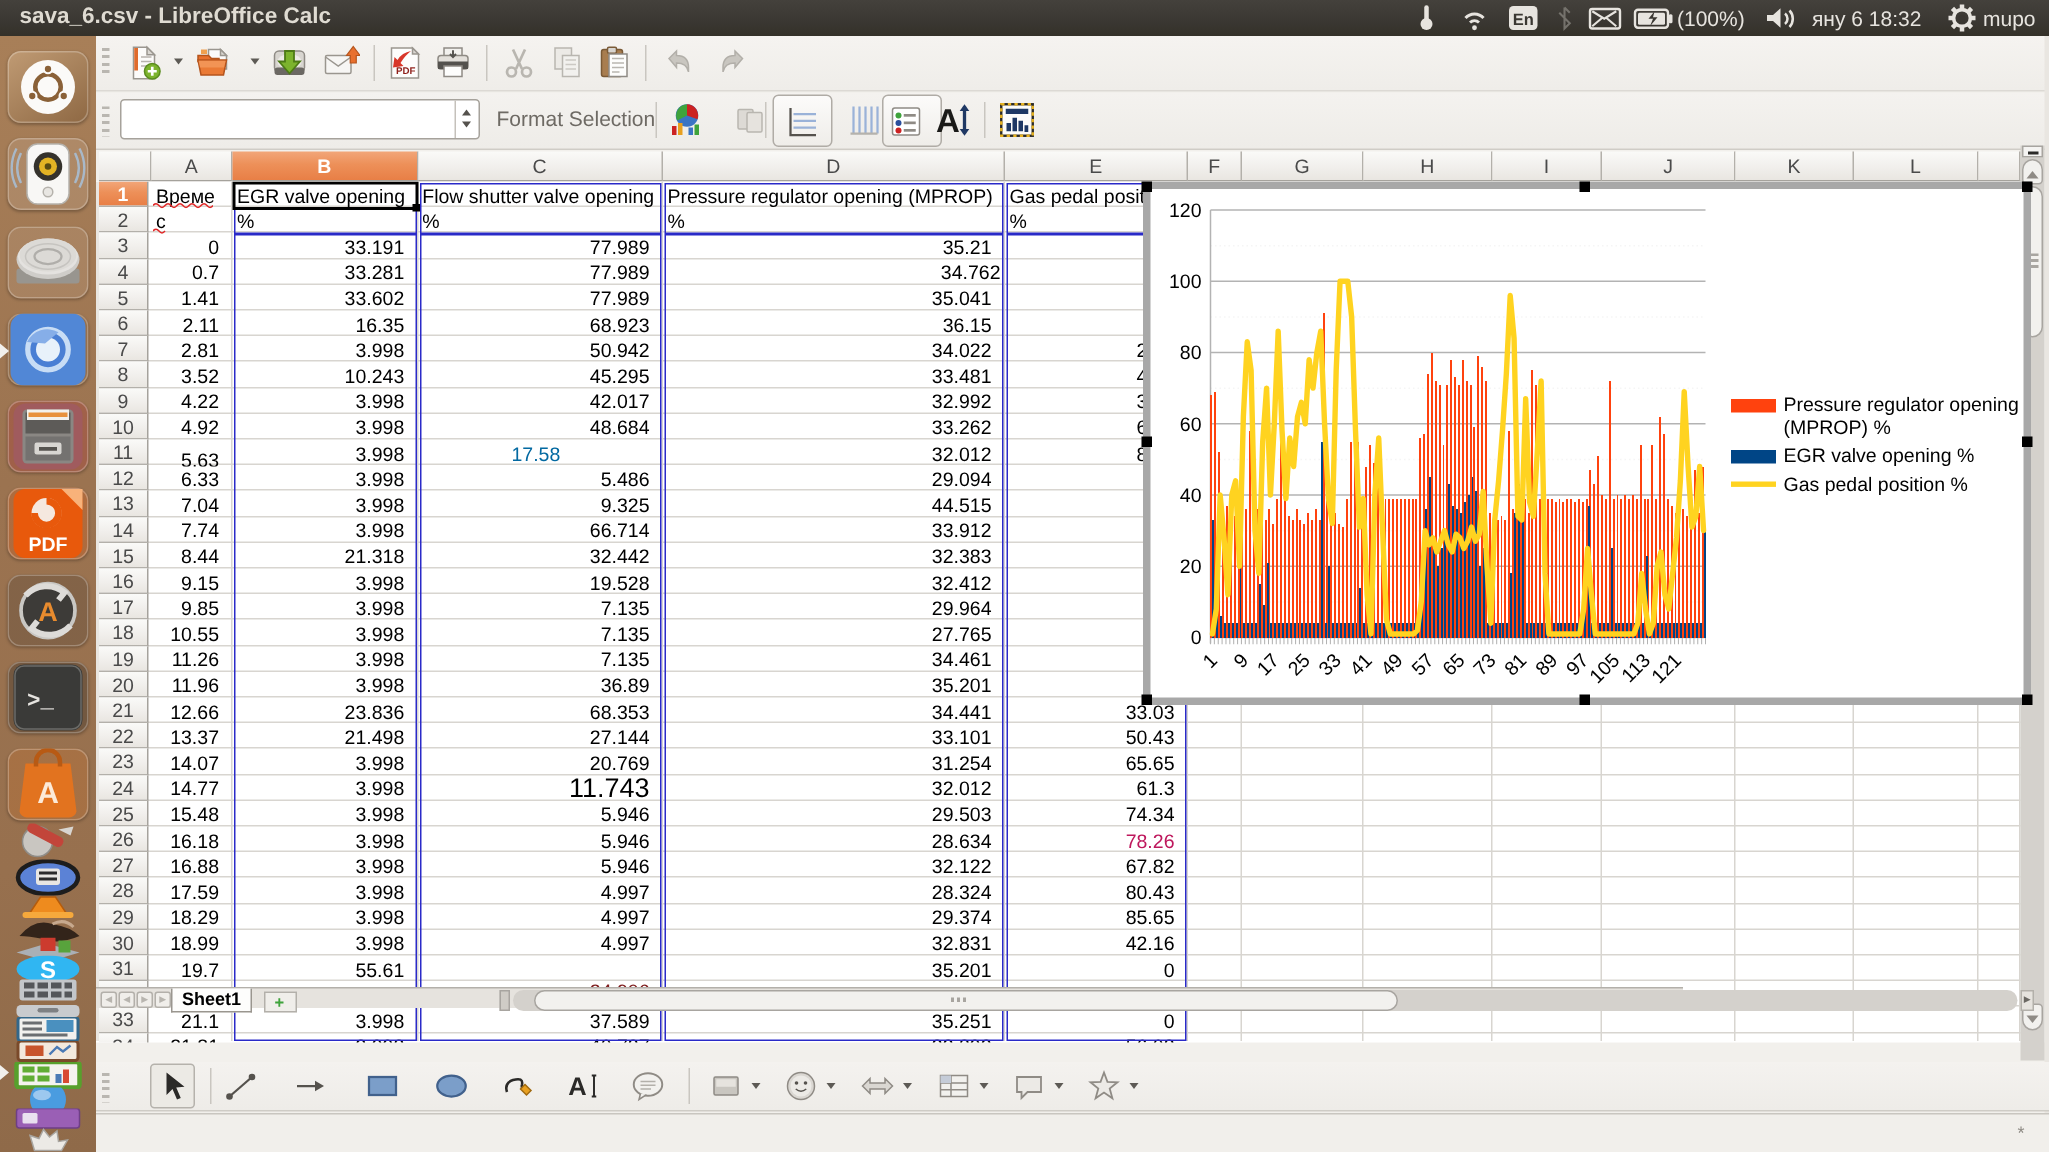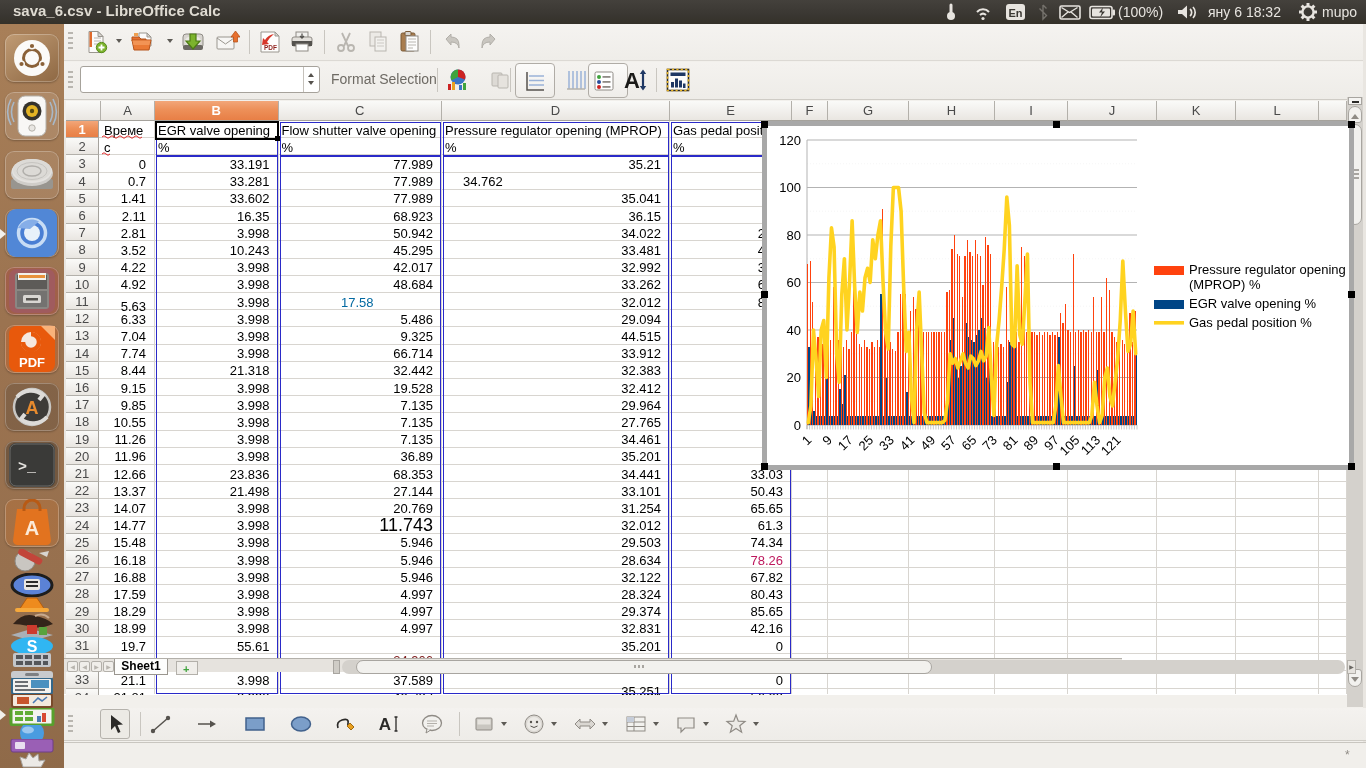--- a/index.html
+++ b/index.html
@@ -467,21 +467,21 @@
 <svg class="abs" style="left:38px;top:31.4px;" width="9" height="4">
           <path d="M0,2 q2,-2.5 4,0 t4,0" stroke="#e02a2a" stroke-width="1" fill="none"></path>
         </svg>
 <div class="abs" style="left:37.0px;top:34.9px;width:48.0px;height:17px;font-size:13px;color:#000;text-align:right;line-height:17px;padding:0 3px;white-space:nowrap;overflow:hidden;">0</div>
 <div class="abs" style="left:91.0px;top:34.9px;width:117.5px;height:17px;font-size:13px;color:#000;text-align:right;line-height:17px;padding:0 3px;white-space:nowrap;overflow:hidden;">33.191</div>
 <div class="abs" style="left:214.5px;top:34.9px;width:157.5px;height:17px;font-size:13px;color:#000;text-align:right;line-height:17px;padding:0 3px;white-space:nowrap;overflow:hidden;">77.989</div>
 <div class="abs" style="left:378.0px;top:34.9px;width:222.0px;height:17px;font-size:13px;color:#000;text-align:right;line-height:17px;padding:0 3px;white-space:nowrap;overflow:hidden;">35.21</div>
 <div class="abs" style="left:37.0px;top:52.1px;width:48.0px;height:17px;font-size:13px;color:#000;text-align:right;line-height:17px;padding:0 3px;white-space:nowrap;overflow:hidden;">0.7</div>
 <div class="abs" style="left:91.0px;top:52.1px;width:117.5px;height:17px;font-size:13px;color:#000;text-align:right;line-height:17px;padding:0 3px;white-space:nowrap;overflow:hidden;">33.281</div>
 <div class="abs" style="left:214.5px;top:52.1px;width:157.5px;height:17px;font-size:13px;color:#000;text-align:right;line-height:17px;padding:0 3px;white-space:nowrap;overflow:hidden;">77.989</div>
-<div class="abs" style="left:396px;top:52.1px;width:222.0px;height:17px;font-size:13px;color:#000;line-height:17px;padding:0 3px;white-space:nowrap;overflow:hidden;">34.762</div>
+<div class="abs" style="left:384px;top:52.1px;width:222.0px;height:17px;font-size:13px;color:#000;text-align:right;line-height:17px;padding:0 3px;white-space:nowrap;overflow:hidden;">34.762</div>
 <div class="abs" style="left:37.0px;top:69.3px;width:48.0px;height:17px;font-size:13px;color:#000;text-align:right;line-height:17px;padding:0 3px;white-space:nowrap;overflow:hidden;">1.41</div>
 <div class="abs" style="left:91.0px;top:69.3px;width:117.5px;height:17px;font-size:13px;color:#000;text-align:right;line-height:17px;padding:0 3px;white-space:nowrap;overflow:hidden;">33.602</div>
 <div class="abs" style="left:214.5px;top:69.3px;width:157.5px;height:17px;font-size:13px;color:#000;text-align:right;line-height:17px;padding:0 3px;white-space:nowrap;overflow:hidden;">77.989</div>
 <div class="abs" style="left:378.0px;top:69.3px;width:222.0px;height:17px;font-size:13px;color:#000;text-align:right;line-height:17px;padding:0 3px;white-space:nowrap;overflow:hidden;">35.041</div>
 <div class="abs" style="left:37.0px;top:86.5px;width:48.0px;height:17px;font-size:13px;color:#000;text-align:right;line-height:17px;padding:0 3px;white-space:nowrap;overflow:hidden;">2.11</div>
 <div class="abs" style="left:91.0px;top:86.5px;width:117.5px;height:17px;font-size:13px;color:#000;text-align:right;line-height:17px;padding:0 3px;white-space:nowrap;overflow:hidden;">16.35</div>
 <div class="abs" style="left:214.5px;top:86.5px;width:157.5px;height:17px;font-size:13px;color:#000;text-align:right;line-height:17px;padding:0 3px;white-space:nowrap;overflow:hidden;">68.923</div>
 <div class="abs" style="left:378.0px;top:86.5px;width:222.0px;height:17px;font-size:13px;color:#000;text-align:right;line-height:17px;padding:0 3px;white-space:nowrap;overflow:hidden;">36.15</div>
 <div class="abs" style="left:37.0px;top:103.7px;width:48.0px;height:17px;font-size:13px;color:#000;text-align:right;line-height:17px;padding:0 3px;white-space:nowrap;overflow:hidden;">2.81</div>
 <div class="abs" style="left:91.0px;top:103.7px;width:117.5px;height:17px;font-size:13px;color:#000;text-align:right;line-height:17px;padding:0 3px;white-space:nowrap;overflow:hidden;">3.998</div>
@@ -600,21 +600,21 @@
 <div class="abs" style="left:378.0px;top:516.5px;width:222.0px;height:17px;font-size:13px;color:#000;text-align:right;line-height:17px;padding:0 3px;white-space:nowrap;overflow:hidden;">35.201</div>
 <div class="abs" style="left:606.0px;top:516.5px;width:116.0px;height:17px;font-size:13px;color:#000;text-align:right;line-height:17px;padding:0 3px;white-space:nowrap;overflow:hidden;">0</div>
 <div class="abs" style="left:37.0px;top:533.7px;width:48.0px;height:17px;font-size:13px;color:#000;text-align:right;line-height:17px;padding:0 3px;white-space:nowrap;overflow:hidden;">20.4</div>
 <div class="abs" style="left:91.0px;top:533.7px;width:117.5px;height:17px;font-size:13px;color:#000;text-align:right;line-height:17px;padding:0 3px;white-space:nowrap;overflow:hidden;">3.998</div>
 <div class="abs" style="left:214.5px;top:533.7px;width:157.5px;height:17px;font-size:13px;color:#000;text-align:right;line-height:17px;padding:0 3px;white-space:nowrap;overflow:hidden;">28.144</div>
 <div class="abs" style="left:378.0px;top:533.7px;width:222.0px;height:17px;font-size:13px;color:#000;text-align:right;line-height:17px;padding:0 3px;white-space:nowrap;overflow:hidden;">34.99</div>
 <div class="abs" style="left:606.0px;top:533.7px;width:116.0px;height:17px;font-size:13px;color:#000;text-align:right;line-height:17px;padding:0 3px;white-space:nowrap;overflow:hidden;">0</div>
 <div class="abs" style="left:37.0px;top:550.9px;width:48.0px;height:17px;font-size:13px;color:#000;text-align:right;line-height:17px;padding:0 3px;white-space:nowrap;overflow:hidden;">21.1</div>
 <div class="abs" style="left:91.0px;top:550.9px;width:117.5px;height:17px;font-size:13px;color:#000;text-align:right;line-height:17px;padding:0 3px;white-space:nowrap;overflow:hidden;">3.998</div>
 <div class="abs" style="left:214.5px;top:550.9px;width:157.5px;height:17px;font-size:13px;color:#000;text-align:right;line-height:17px;padding:0 3px;white-space:nowrap;overflow:hidden;">37.589</div>
-<div class="abs" style="left:378.0px;top:550.9px;width:222.0px;height:17px;font-size:13px;color:#000;text-align:right;line-height:17px;padding:0 3px;white-space:nowrap;overflow:hidden;margin-top:11px;">35.251</div>
+<div class="abs" style="left:378.0px;top:550.9px;width:222.0px;height:17px;font-size:13px;color:#000;text-align:right;line-height:17px;padding:0 3px;white-space:nowrap;overflow:hidden;">35.251</div>
 <div class="abs" style="left:606.0px;top:550.9px;width:116.0px;height:17px;font-size:13px;color:#000;text-align:right;line-height:17px;padding:0 3px;white-space:nowrap;overflow:hidden;">0</div>
 <div class="abs" style="left:37.0px;top:568.1px;width:48.0px;height:17px;font-size:13px;color:#000;text-align:right;line-height:17px;padding:0 3px;white-space:nowrap;overflow:hidden;">21.81</div>
 <div class="abs" style="left:91.0px;top:568.1px;width:117.5px;height:17px;font-size:13px;color:#000;text-align:right;line-height:17px;padding:0 3px;white-space:nowrap;overflow:hidden;">3.998</div>
 <div class="abs" style="left:214.5px;top:568.1px;width:157.5px;height:17px;font-size:13px;color:#000;text-align:right;line-height:17px;padding:0 3px;white-space:nowrap;overflow:hidden;">40.787</div>
 <div class="abs" style="left:378.0px;top:568.1px;width:222.0px;height:17px;font-size:13px;color:#000;text-align:right;line-height:17px;padding:0 3px;white-space:nowrap;overflow:hidden;">33.892</div>
 <div class="abs" style="left:606.0px;top:568.1px;width:116.0px;height:17px;font-size:13px;color:#000;text-align:right;line-height:17px;padding:0 3px;white-space:nowrap;overflow:hidden;">56.08</div>
 <div class="abs" style="left:92.0px;top:18.0px;width:121.5px;height:16.5px;border:1px solid #2a2ac8;"></div>
 <div class="abs" style="left:92.0px;top:34.5px;width:121.5px;height:538.5px;border:1px solid #2a2ac8;"></div>
 <div class="abs" style="left:215.5px;top:1.0px;width:161.5px;height:33.5px;border:1px solid #2a2ac8;"></div>
 <div class="abs" style="left:215.5px;top:34.5px;width:161.5px;height:538.5px;border:1px solid #2a2ac8;"></div>

